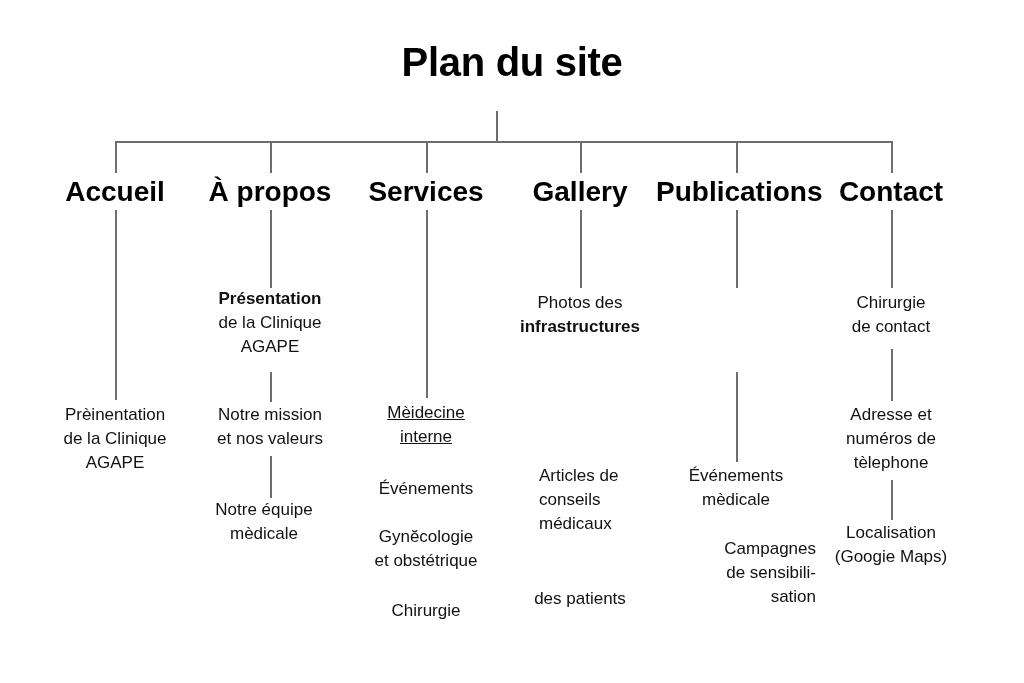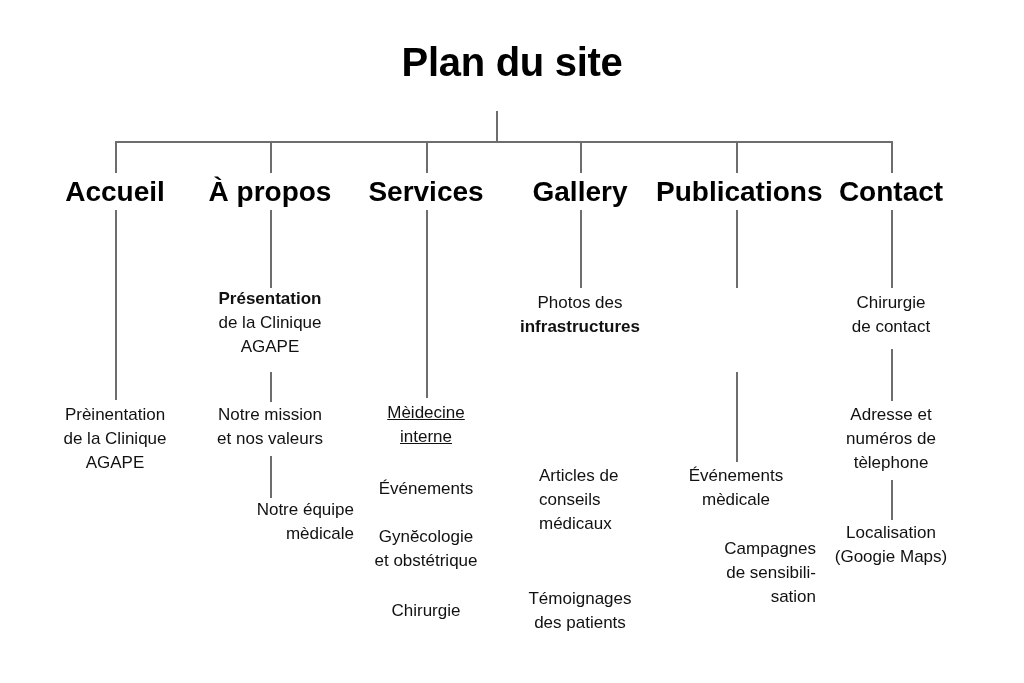--- a/index.html
+++ b/index.html
@@ -105,21 +105,21 @@
     <span class="l1">Présentation</span>
     <span class="l2">de la Clinique</span>
     <span class="l3">AGAPE</span>
   </div>
   <div class="line v" style="left:270px; top:372px; height:30px;"></div>
   <div class="node" style="left:190px; top:403px; width:160px;">
     <span class="l1">Notre mission</span>
     <span class="l2">et nos valeurs</span>
   </div>
   <div class="line v" style="left:270px; top:456px; height:42px;"></div>
-  <div class="node" style="left:194px; top:498px; width:160px;text-align:right;">
+  <div class="node" style="left:184px; top:498px; width:160px;">
     <span class="l1">Notre équipe</span>
     <span class="l2">mèdicale</span>
   </div>
 
   <div class="column" style="left:346px; width:160px;">
     <div class="col-head">Services</div>
   </div>
   <div class="line v" style="left:426px; top:210px; height:188px;"></div>
   <div class="node" style="left:346px; top:401px; width:160px;text-decoration:underline;">
     <span class="l1">Mèidecine</span>
@@ -146,21 +146,20 @@
   <div class="node bold-second" style="left:500px; top:291px; width:160px;">
     <span class="l1">Photos des</span>
     <span class="l2">infrastructures</span>
   </div>
   <div class="node align-left" style="left:513px; top:464px; width:160px;">
     <span class="l1">Articles de</span>
     <span class="l3">conseils</span>
     <span class="l4" style="display:block;">médicaux</span>
   </div>
   <div class="node" style="left:500px; top:587px; width:160px;">
-    <span class="l1">Témoignages</span>
     <span class="l2">des patients</span>
   </div>
 
   <div class="column" style="left:656px; width:160px;">
     <div class="col-head">Publications</div>
   </div>
   <div class="line v" style="left:736px; top:210px; height:78px;"></div>
   <div class="line v" style="left:736px; top:372px; height:90px;"></div>
   <div class="node" style="left:656px; top:464px; width:160px;">
     <span class="l1">Événements</span>

